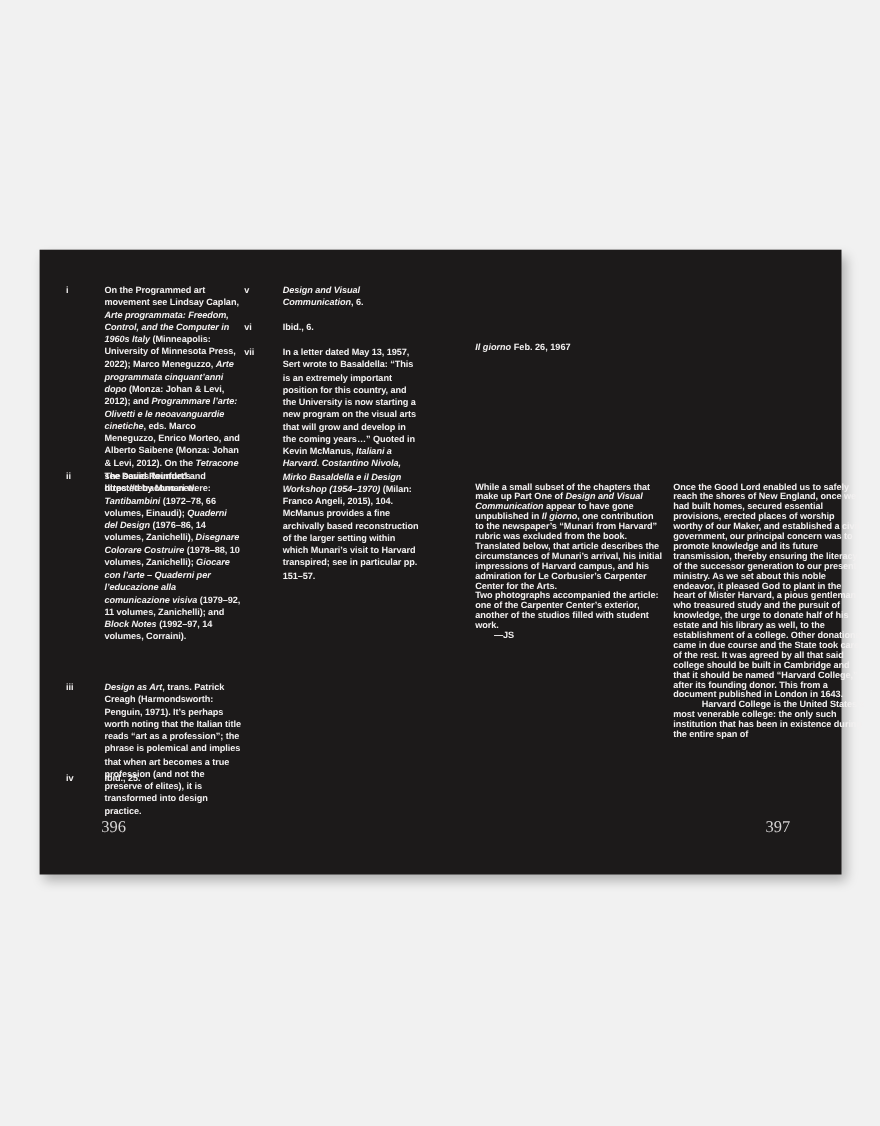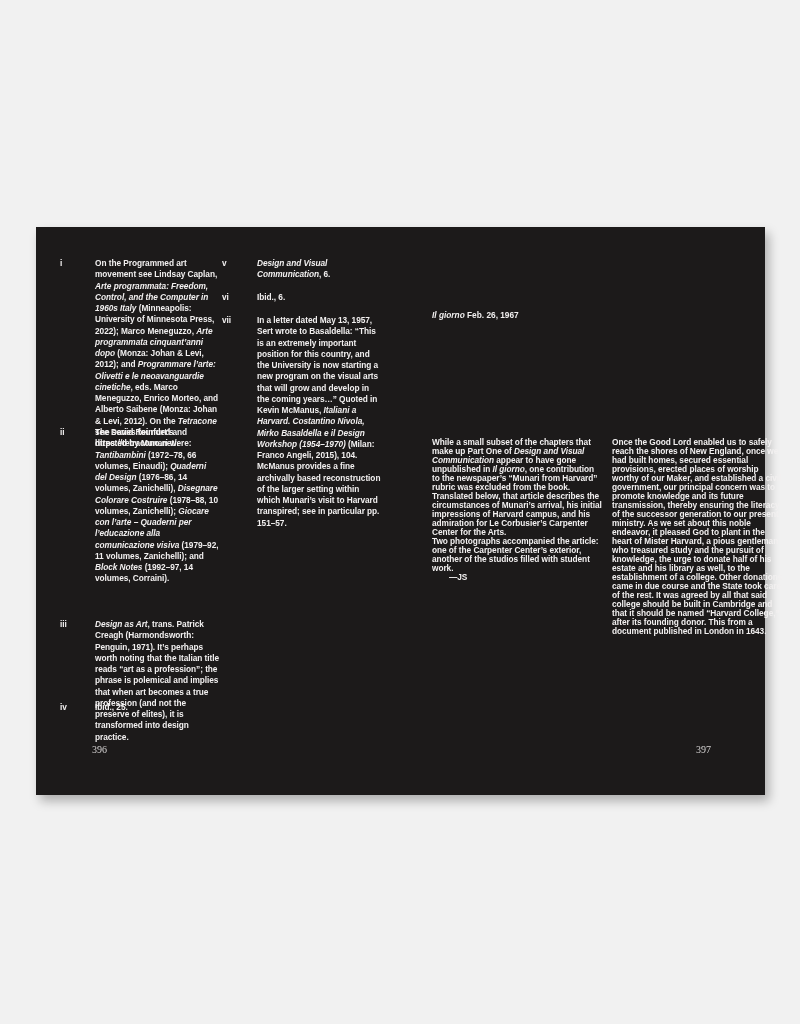--- a/index.html
+++ b/index.html
@@ -40,21 +40,21 @@
   .body-text {
     position:absolute; font-size:8.3px; line-height:9px; font-weight:bold;
     letter-spacing:-0.05px;
   }
   .colA { left:396px; top:211px; width:170px; }
   .colB { left:576px; top:211px; width:175px; }
   .indent { display:inline-block; width:26px; }
   .sig { padding-left:17px; }
   .pagenum {
     position:absolute; top:517px;
-    font-family:"Liberation Serif", serif; font-size:10px; color:#d6d4d4;
+    font-family:"Liberation Serif", serif; font-size:15px; color:#d6d4d4;
   }
 </style>
 </head>
 <body>
 
 <div class="spread">
 
   <div class="note col1" style="top:31px;">
     <span class="mark">i</span>
     <div class="body">On the Programmed art movement see Lindsay Caplan, <em>Arte programmata: Freedom, Control, and the Computer in 1960s Italy</em> (Minneapolis: University of Minnesota Press, 2022); Marco Meneguzzo, <em>Arte programmata cinquant’anni dopo</em> (Monza: Johan &amp; Levi, 2012); and <em>Programmare l’arte: Olivetti e le neoavanguardie cinetiche</em>, eds. Marco Meneguzzo, Enrico Morteo, and Alberto Saibene (Monza: Johan &amp; Levi, 2012). On the <em>Tetracone</em> see David Reinfurt’s https://tetracono.net/.</div>
@@ -89,16 +89,17 @@
 
   <div class="subtitle"><em>Il giorno</em> Feb. 26, 1967</div>
 
   <div class="body-text colA">
     <div>While a small subset of the chapters that make up Part One of <em>Design and Visual Communication</em> appear to have gone unpublished in <em>Il giorno</em>, one contribution to the newspaper’s “Munari from Harvard” rubric was excluded from the book. Translated below, that article describes the circumstances of Munari’s arrival, his initial impressions of Harvard campus, and his admiration for Le Corbusier’s Carpenter Center for the Arts.<br>Two photographs accompanied the article: one of the Carpenter Center’s exterior, another of the studios filled with student work.</div>
     <div class="sig">—JS</div>
   </div>
 
   <div class="body-text colB">
     <div>Once the Good Lord enabled us to safely reach the shores of New England, once we had built homes, secured essential provisions, erected places of worship worthy of our Maker, and established a civil government, our principal concern was to promote knowledge and its future transmission, thereby ensuring the literacy of the successor generation to our present ministry. As we set about this noble endeavor, it pleased God to plant in the heart of Mister Harvard, a pious gentleman who treasured study and the pursuit of knowledge, the urge to donate half of his estate and his library as well, to the establishment of a college. Other donations came in due course and the State took care of the rest. It was agreed by all that said college should be built in Cambridge and that it should be named “Harvard College,” after its founding donor. This from a document published in London in 1643.</div>
+    <div><span class="indent"></span><span>Harvard College is the United States’s most venerable college: the only such institution that has been in existence during the entire span of</span></div>
   </div>
 
   <div class="pagenum" style="left:660px;">397</div>
 </div>
 
 </body></html>

